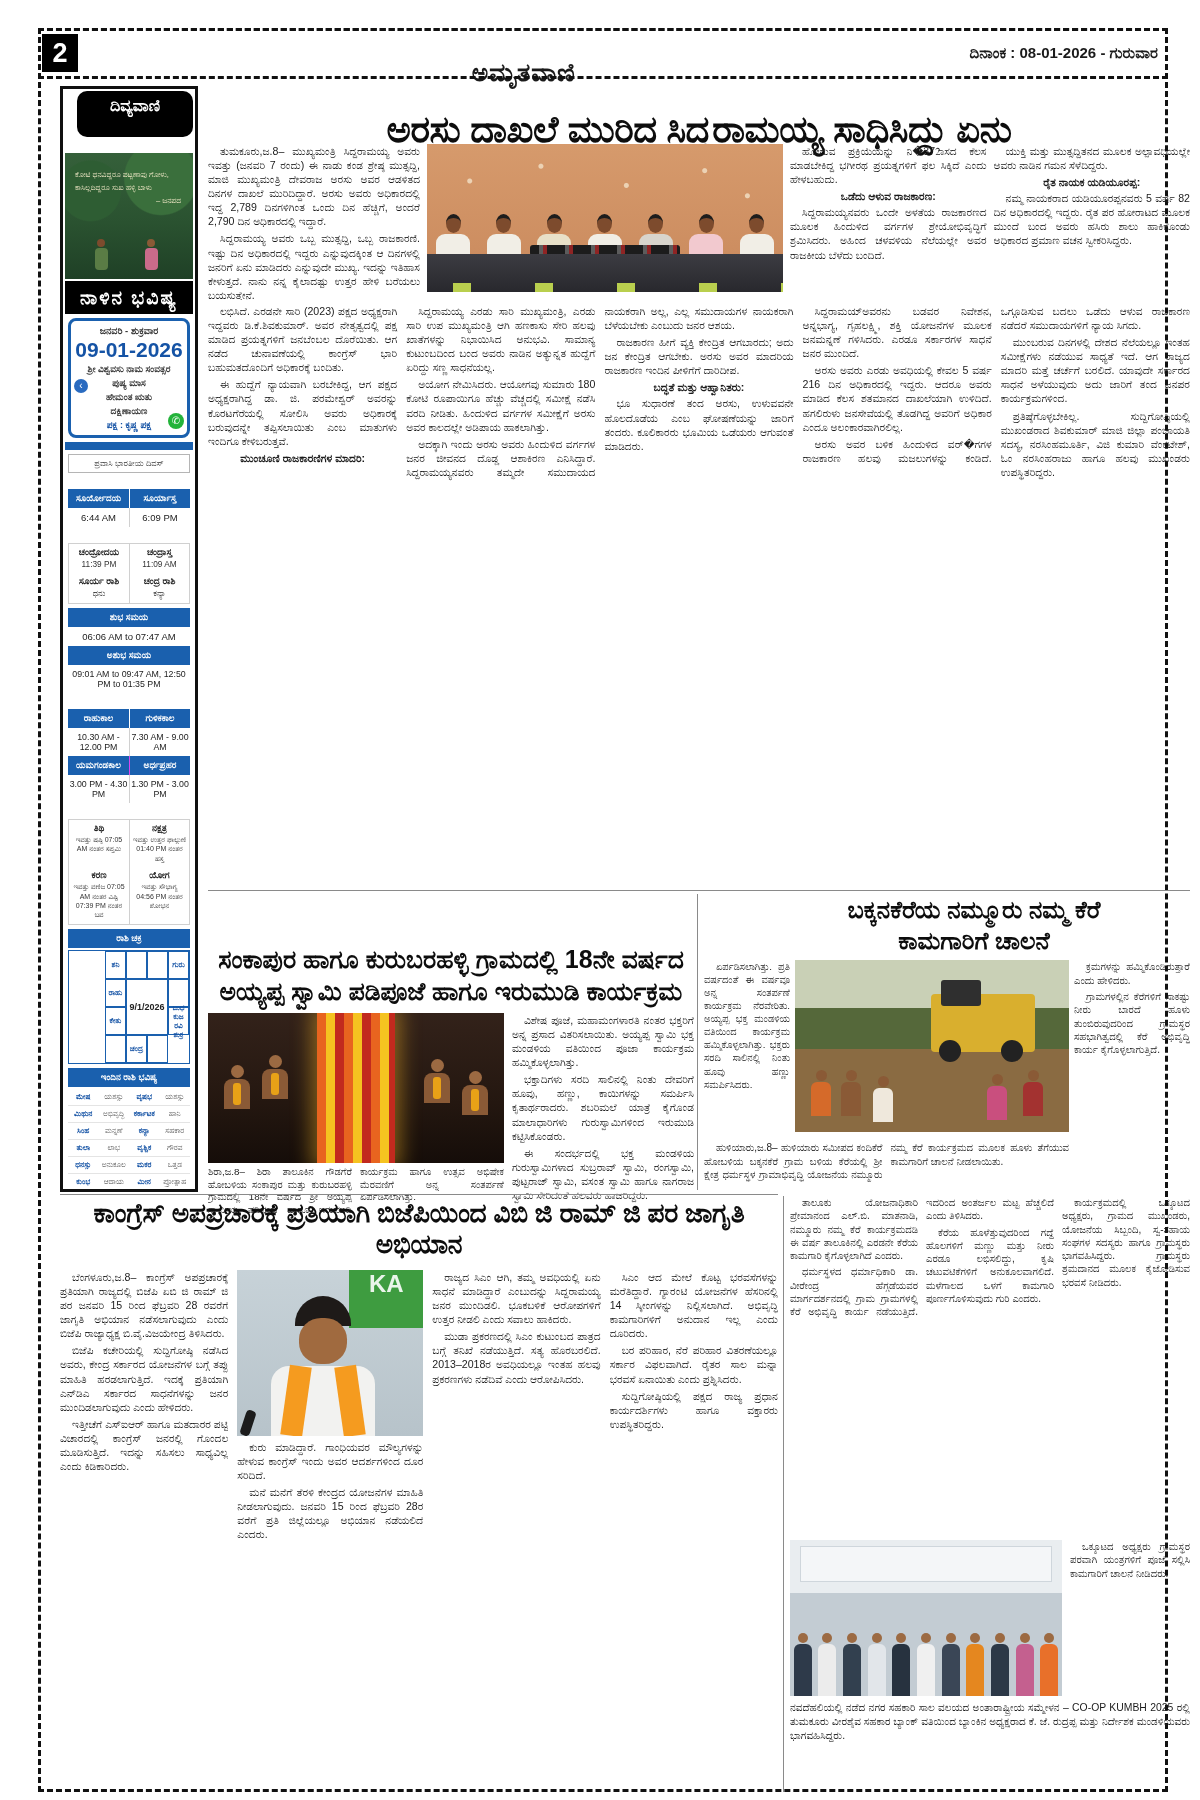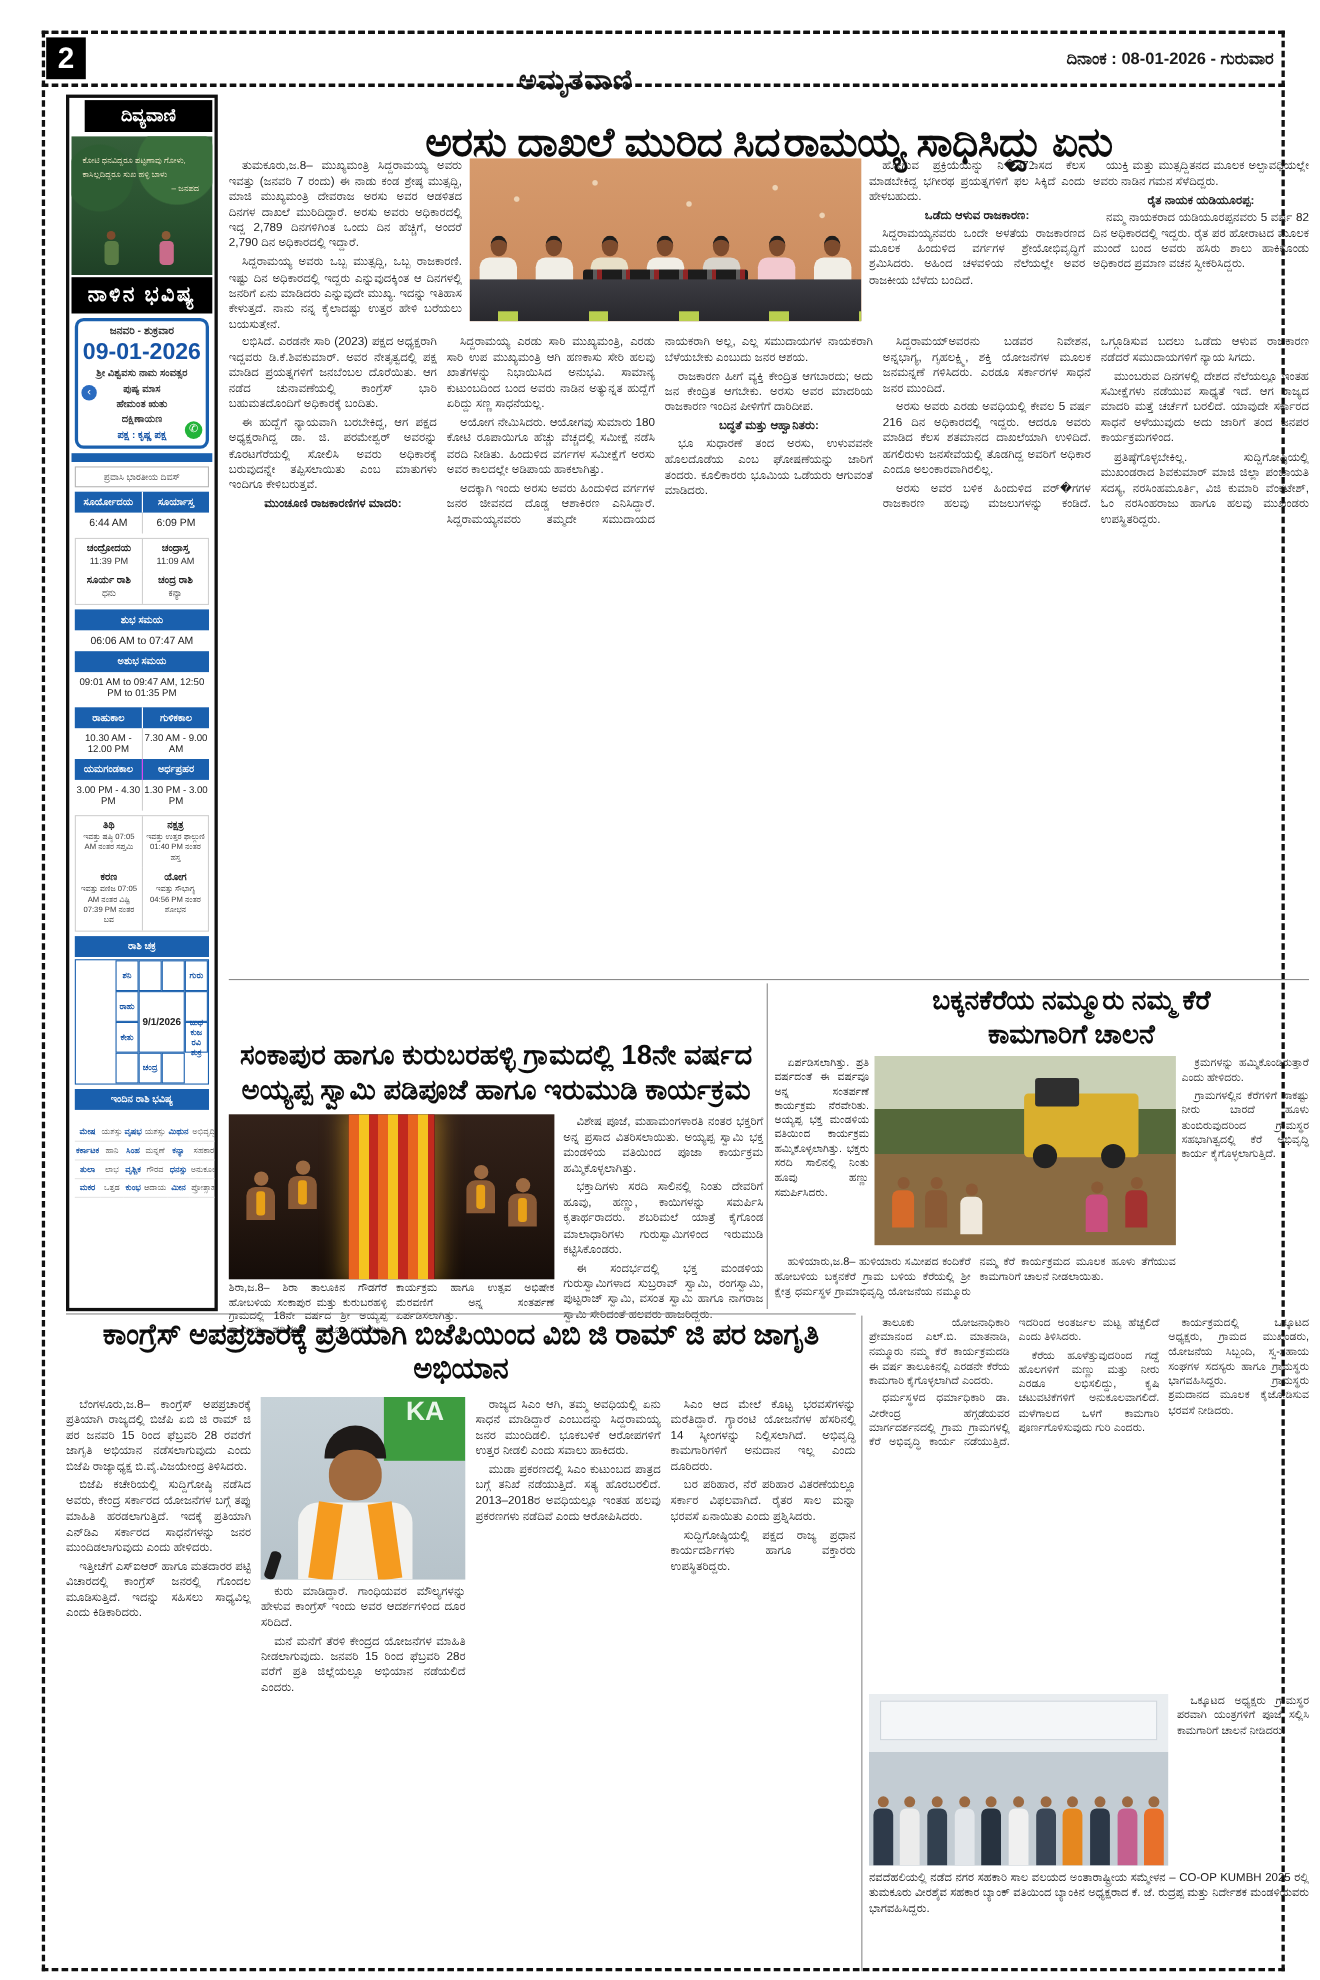--- a/index.html
+++ b/index.html
@@ -12,21 +12,21 @@
   .hdr-rule{position:absolute;left:38px;right:32px;height:0;border-top:3px dashed #111;}
   .pageno{width:36px;height:38px;background:#000;color:#fff;font-weight:bold;font-size:27px;
           display:flex;align-items:center;justify-content:center;}
   .masthead{flex:1;text-align:center;font-weight:bold;font-size:25px;letter-spacing:1px;margin-top:40px;}
   .dateline{font-weight:bold;font-size:15px;padding-right:6px;white-space:nowrap;}
 
   
   .sidebar{position:absolute;left:60px;top:86px;width:138px;height:1106px;border:3px solid #101010;
            background:#fff;box-sizing:border-box;overflow:hidden;}
   .sb-black{background:#000;color:#fff;font-weight:bold;text-align:center;}
-  .divy-title{height:29px;line-height:29px;font-size:16px;margin:2px 2px 4px 14px;}
+  .divy-title{height:46px;line-height:29px;font-size:16px;margin:2px 2px 16px 14px;border-radius:10px;}
   .divy-photo{position:relative;height:126px;margin:2px;background:
       radial-gradient(circle at 20% 30%,#2e5d33 0 22%,transparent 23%),
       radial-gradient(circle at 75% 20%,#3a6f3c 0 26%,transparent 27%),
       linear-gradient(180deg,#35603a 0%,#2a5230 55%,#1f4026 100%);overflow:hidden;}
   .divy-quote{position:absolute;top:16px;left:10px;right:4px;color:#f2e9c8;font-size:7.5px;line-height:1.7;text-align:left;}
   .divy-attrib{display:block;text-align:right;padding-right:8px;}
   .hiker{position:absolute;bottom:6px;width:16px;height:34px;}
   .hiker .hd{width:8px;height:8px;border-radius:50%;margin:0 auto;}
   .hiker .bd{width:13px;height:22px;border-radius:4px;margin:1px auto 0;}
   .nalina{height:33px;line-height:33px;font-size:19px;letter-spacing:2px;margin:0 2px;}
@@ -37,35 +37,35 @@
   .pcard .pline{font-size:9px;font-weight:bold;color:#3a3a3a;line-height:1.55;}
   .pcard .paksha{font-size:9px;font-weight:bold;color:#1553a5;margin-top:1px;}
   .navdot{position:absolute;left:3px;top:58px;width:14px;height:14px;border-radius:50%;background:#2a6bc0;
           color:#fff;font-size:10px;line-height:13px;text-align:center;}
   .wadot{position:absolute;right:3px;bottom:6px;width:16px;height:16px;border-radius:50%;background:#23b33a;
          color:#fff;font-size:10px;line-height:16px;text-align:center;}
   .bluestrip{height:8px;background:#1a60ae;margin:0 2px;}
   .specialbar{margin:4px 5px;border:1px solid #b5b5b5;font-size:8.3px;color:#444;text-align:center;padding:3px 1px;}
 
   .sb-th{background:#1a60ae;color:#fff;font-size:8.8px;font-weight:bold;text-align:center;padding:4px 1px;}
-  .grid2{display:grid;grid-template-columns:1fr 1fr;margin:4px 5px;}
+  .grid2{display:grid;grid-template-columns:1fr 1fr;margin:16px 5px;}
   .grid2 > div{box-sizing:border-box;}
   .sb-val{font-size:9.5px;text-align:center;padding:4px 1px;color:#222;}
   .cellbox{border:1px solid #d0d0d0;margin:4px 5px;}
   .cellbox .lab{font-size:9px;font-weight:bold;text-align:center;padding-top:3px;color:#222;}
   .cellbox .val{font-size:8.3px;text-align:center;padding:1px 1px 4px;color:#333;}
   .tiny{font-size:7px;line-height:1.35;color:#333;text-align:center;padding:1px 2px 4px;}
   .vdiv{border-left:1px solid #d0d0d0;}
 
   .chakra{margin:2px 5px;border:1px solid #1a60ae;display:grid;
           grid-template-columns:repeat(4,1fr);grid-template-rows:repeat(4,28px);padding-left:36px;}
   .chakra div{border:0.5px solid #1a60ae;font-size:7.3px;font-weight:bold;color:#1553a5;
               display:flex;align-items:center;justify-content:center;text-align:center;padding:1px;}
   .chakra .ctr{grid-column:2/4;grid-row:2/4;font-size:9px;color:#222;}
-  .todaytbl{display:grid;grid-template-columns:1fr 1fr 1fr 1fr 1fr 1fr;margin:12px 5px;}
+  .todaytbl{display:grid;grid-template-columns:1fr 1fr 1fr 1fr;margin:2px 5px;}
   .todaytbl span{font-size:7.4px;padding:3.5px 1px;text-align:center;border-bottom:1px solid #e4e4e4;}
   .todaytbl .sg{color:#1553a5;font-weight:bold;}
   .todaytbl .pr{color:#555;}
 
   
   .hl1{position:absolute;left:208px;top:84px;width:982px;font-size:37px;font-weight:bold;
        color:#0d0d0d;text-align:center;letter-spacing:-0.5px;}
   .a1top{position:absolute;left:208px;top:144px;width:982px;height:156px;display:flex;gap:7px;}
   .col-txt{font-size:10.6px;line-height:1.33;text-align:justify;overflow:hidden;}
   .col-txt p{margin:0 0 3px 0;text-indent:12px;}

